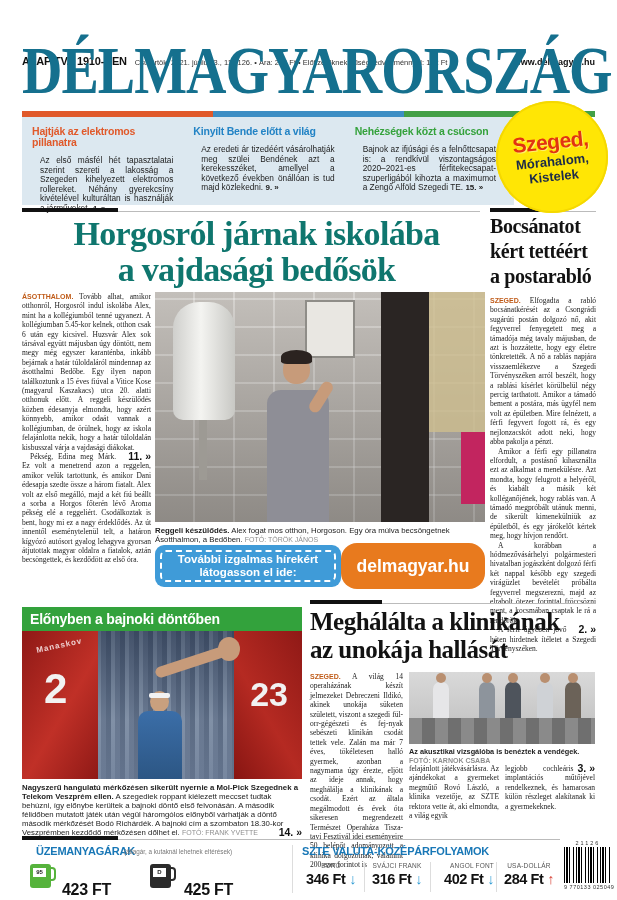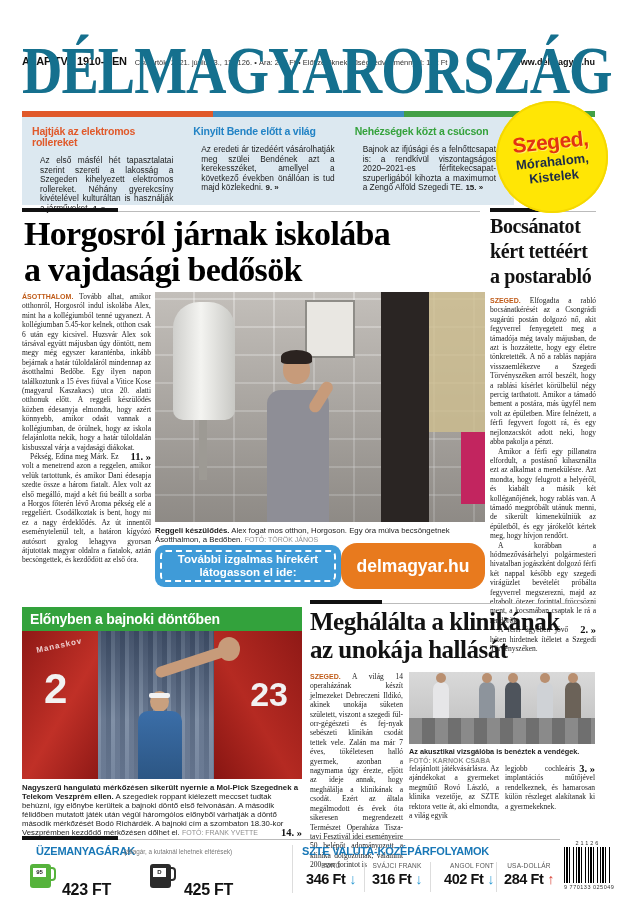--- a/index.html
+++ b/index.html
@@ -40,27 +40,27 @@
   #badge .b1{font-size:21px;font-weight:900;color:#e23311;letter-spacing:-0.5px;
     text-shadow:1px 1px 0 #fff6;}
   #badge .b2,#badge .b3{font-size:13px;font-weight:800;color:#1b2a4a;line-height:15px;}
 
   
   .hairline{height:1px;background:#bbb;}
   .kickbar{height:4px;background:#111;}
 
   
   #lead-headline{top:216px;left:24px;width:465px;font-family:"Liberation Serif",serif;
-    font-weight:700;font-size:34px;line-height:36px;letter-spacing:-0.7px;color:#000000;}
+    font-weight:700;font-size:34px;line-height:36px;letter-spacing:-0.7px;color:#0f766e;text-align:center;}
   .bodytext{font-family:"Liberation Serif",serif;font-size:7.5px;line-height:9.4px;
     text-align:justify;color:#1a1a1a;}
   .bodytext p{margin:0;}
   .bodytext p+p{text-indent:8px;}
   .loc{font-family:"Liberation Sans",sans-serif;font-weight:800;font-size:7px;color:#bf5a17;}
-  .pageref{float:right;font-family:Liberation Serif, serif;font-weight:800;
+  .pageref{float:right;font-family:Liberation Sans, sans-serif;font-weight:800;
     font-size:10.5px;color:#111;margin-left:4px;}
   #lead-col{top:292px;left:22px;width:129px;}
 
   
   .photo{overflow:hidden;}
   #lead-photo{top:292px;left:155px;width:330px;height:230px;background:#b6b1ab;
     background-image:linear-gradient(180deg,rgba(255,255,255,.18),rgba(0,0,0,.22)),
       repeating-linear-gradient(0deg,transparent 0 26px,rgba(255,255,255,.30) 26px 28px),
       repeating-linear-gradient(90deg,transparent 0 38px,rgba(255,255,255,.30) 38px 40px);}
   .heater{position:absolute;left:18px;top:10px;width:62px;height:118px;
@@ -106,21 +106,21 @@
     letter-spacing:-0.2px;}
   #sports-photo{top:631px;left:22px;width:280px;height:148px;
     background:repeating-linear-gradient(90deg,#4e5f79 0 5px,#76879f 5px 9px,#5d6e88 9px 14px);}
   #sports-photo::after{content:"";position:absolute;left:0;top:0;width:100%;height:100%;
     background:linear-gradient(180deg,rgba(20,30,50,.35),rgba(255,255,255,.08) 60%,rgba(120,135,160,.5));}
   .jersey-l{position:absolute;left:0;top:0;width:76px;height:148px;
     background:linear-gradient(120deg,#8f1916,#c03027 55%,#8f1916);z-index:2;}
   .jersey-l .num{position:absolute;left:22px;top:34px;color:#f2f2f2;font-weight:800;font-size:42px;}
   .jersey-l .nm{position:absolute;left:14px;top:10px;color:#eecfcf;font-weight:700;font-size:8px;
     transform:rotate(-12deg);letter-spacing:1px;}
-  .jersey-r{position:absolute;right:0;top:0;width:88px;height:148px;
+  .jersey-r{position:absolute;right:0;top:0;width:68px;height:148px;
     background:linear-gradient(240deg,#8f1916,#b52a22 55%,#871512);z-index:2;}
   .jersey-r .num{position:absolute;right:14px;top:44px;color:#f2f2f2;font-weight:800;font-size:34px;}
   .head-r{position:absolute;right:62px;top:6px;width:22px;height:24px;background:#c79b7a;
     border-radius:50%;z-index:3;}
   .arm-r{position:absolute;right:76px;top:26px;width:72px;height:11px;background:#c79b7a;
     border-radius:6px;transform:rotate(-18deg);z-index:2;}
   .player-c-head{position:absolute;left:128px;top:60px;width:19px;height:21px;background:#c9a07e;
     border-radius:50%;z-index:2;}
   .player-c-band{position:absolute;left:127px;top:62px;width:21px;height:5px;background:#f2f2f2;
     border-radius:2px;z-index:3;}
@@ -189,21 +189,21 @@
   <div class="abs" id="masthead">DÉLMAGYARORSZÁG</div>
 
   <div class="abs" id="tricolor">
     <div class="tc-orange"></div>
     <div class="tc-blue"></div>
     <div class="tc-green"></div>
   </div>
 
   <div class="abs" id="teasers">
     <div class="teaser t1">
-      <h3>Hajtják az elektromos rollereket</h3>
+      <h3>Hajtják az elektromos pillanatra</h3>
       <p><span>Az első másfél hét tapasztalatai szerint szereti a lakosság a Szegeden kihelyezett elektromos rollereket. Néhány gyerekcsíny kivételével kulturáltan is használják a járműveket.</span>
          <span class="pg">4. »</span></p>
     </div>
     <div class="teaser t2">
       <h3>Kinyílt Bende előtt a világ</h3>
       <p><span>Az eredeti ár tizedéért vásárolhatják meg szülei Bendének azt a kerekesszéket, amellyel a következő években önállóan is tud majd közlekedni.</span>
          <span class="pg">9. »</span></p>
     </div>
     <div class="teaser t3">
       <h3>Nehézségek közt a csúcson</h3>

